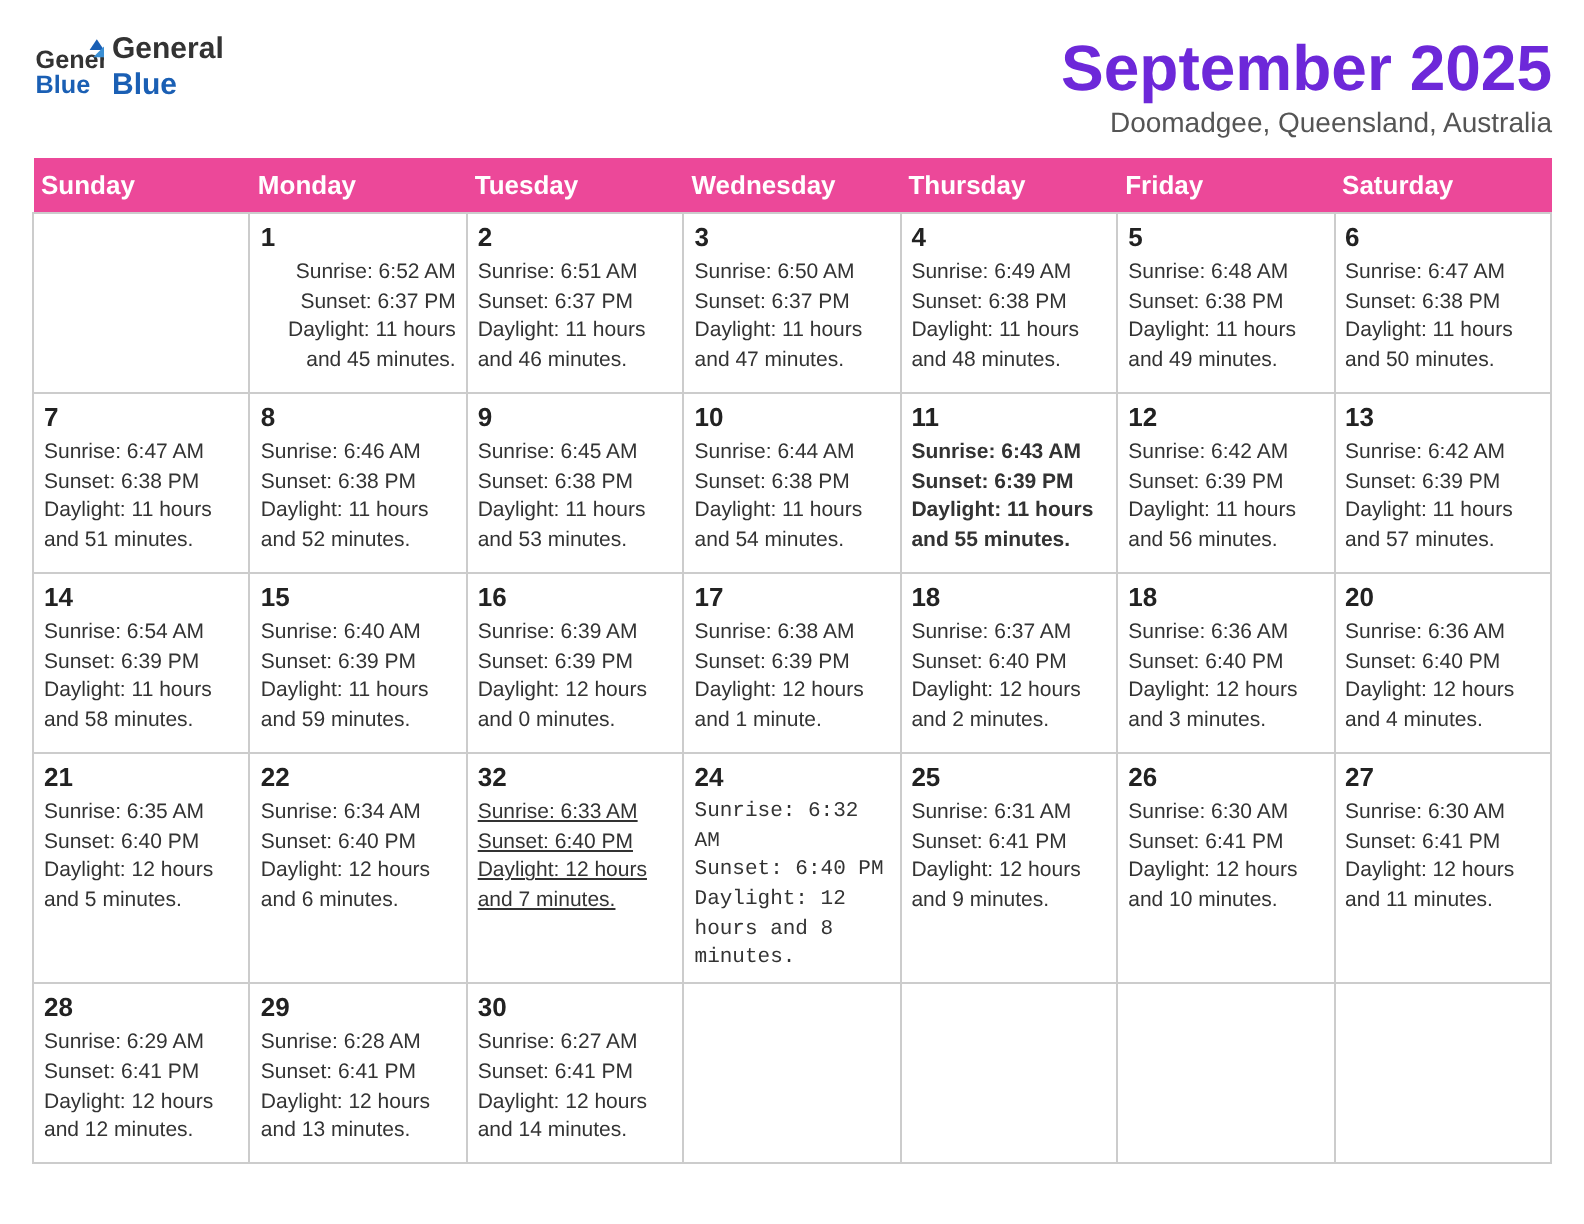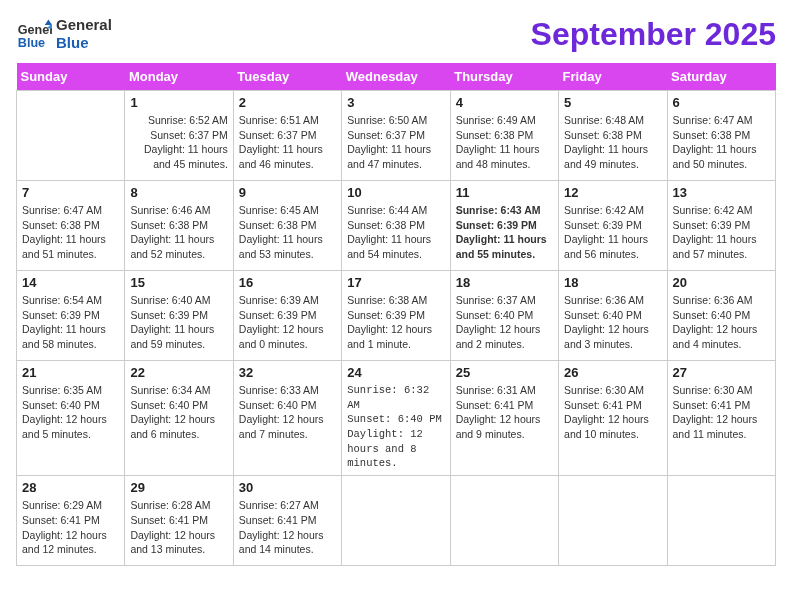--- a/index.html
+++ b/index.html
@@ -36,21 +36,21 @@
     .location-title {
       font-size: 14px;
       color: #555;
     }
     table {
       width: 100%;
       border-collapse: collapse;
       font-size: 11px;
     }
     thead tr th {
-      background-color: #d946ef;
+      background-color: #ec4899;
       color: #fff;
       padding: 6px 4px;
       text-align: left;
       font-size: 13px;
       font-weight: bold;
     }
     tbody tr td {
       border: 1px solid #ccc;
       vertical-align: top;
       padding: 4px 5px;
@@ -83,20 +83,21 @@
       <polygon points="32,10 40,10 36,4" fill="#1a5fb4"></polygon>
       <polygon points="34,14 40,14 40,8" fill="#3a8fd4"></polygon>
     </svg>
     <div style="line-height:1.2">
       <div style="font-size:15px;font-weight:bold;color:#333;">General</div>
       <div style="font-size:15px;font-weight:bold;color:#1a5fb4;">Blue</div>
     </div>
   </div>
   <div class="title-area">
     <div class="month-title">September 2025</div>
+    <div class="location-title">Doomadgee, Queensland, Australia</div>
   </div>
 </div>
 
 <table>
   <thead>
     <tr>
     <th>Sunday</th>
         <th>Monday</th>
         <th>Tuesday</th>
         <th>Wednesday</th>
@@ -241,21 +242,21 @@
 Daylight: 12 hours and 5 minutes.</div>
         </td>
         <td>
           <div class="day-num">22</div>
           <div class="cell-text" style="white-space: pre-line;">Sunrise: 6:34 AM
 Sunset: 6:40 PM
 Daylight: 12 hours and 6 minutes.</div>
         </td>
         <td>
           <div class="day-num">32</div>
-          <div class="cell-text" style="white-space: pre-line;">Sunrise: 6:33 AM
+          <div class="cell-text" style="white-space: pre-line; text-decoration: underline;">Sunrise: 6:33 AM
 Sunset: 6:40 PM
 Daylight: 12 hours and 7 minutes.</div>
         </td>
         <td>
           <div class="day-num">24</div>
           <div class="cell-text" style="white-space: pre-line; font-family: Liberation Mono, monospace;">Sunrise: 6:32 AM
 Sunset: 6:40 PM
 Daylight: 12 hours and 8 minutes.</div>
         </td>
         <td>

